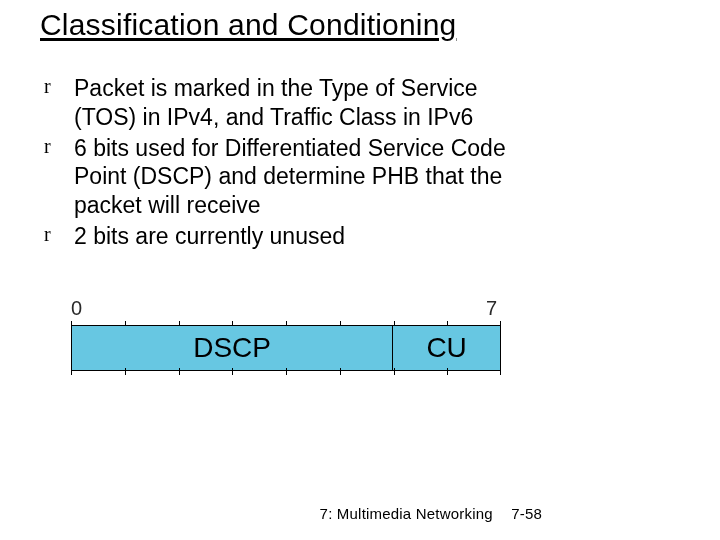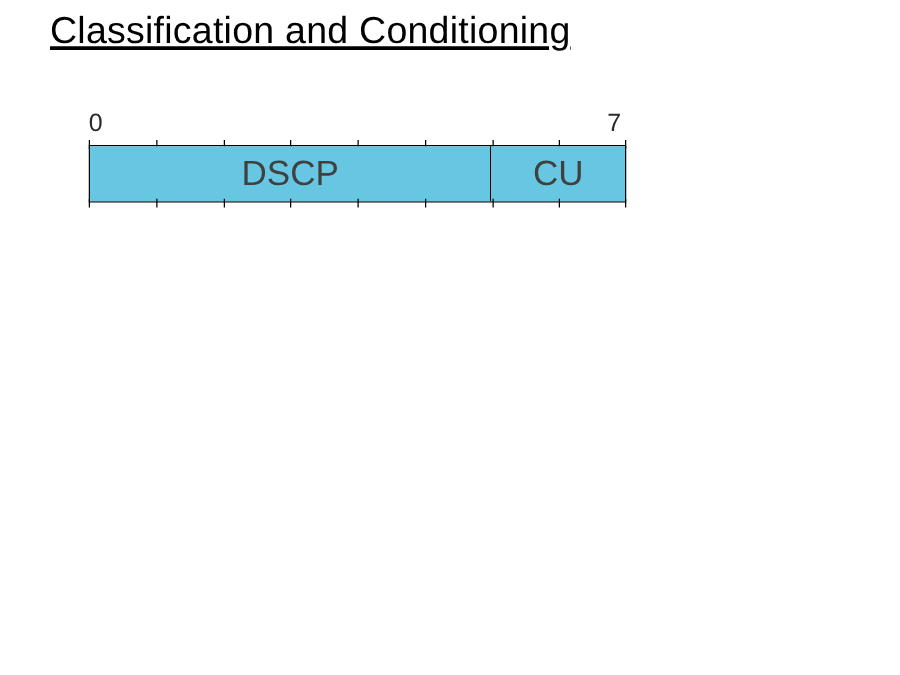--- a/index.html
+++ b/index.html
@@ -76,21 +76,21 @@
     border: 1px solid #000;
     box-sizing: border-box;
   }
   .field {
     background: #67c7e2;
     display: flex;
     align-items: center;
     justify-content: center;
     font-family: Helvetica, Arial, sans-serif;
     font-size: 28px;
-    color: #404040;
+    color: #000000;
     position: relative;
     box-sizing: border-box;
   }
   .dscp {
     flex: 6;
     border-right: 1px solid #000;
   }
   .cu {
     flex: 2;
   }
@@ -136,20 +136,25 @@
     margin-right: 14px;
   }
 </style>
 </head>
 <body>
 
 <div class="slide">
 
   <h1 class="title">Classification and Conditioning</h1>
 
+  <ul class="bullets">
+    <li>Packet is marked in the Type of Service (TOS) in IPv4, and Traffic Class in IPv6</li>
+    <li>6 bits used for Differentiated Service Code Point (DSCP) and determine PHB that the packet will receive</li>
+    <li>2 bits are currently unused</li>
+  </ul>
 
   <div class="diagram-wrap">
     <div class="diagram">
       <span class="tick-label tick-0">0</span>
       <span class="tick-label tick-7">7</span>
 
       <div class="ticks">
         <span class="tick" style="left:0%"></span>
         <span class="tick" style="left:12.5%"></span>
         <span class="tick" style="left:25%"></span>
@@ -173,14 +178,18 @@
         <span class="tick-b" style="left:37.5%"></span>
         <span class="tick-b" style="left:50%"></span>
         <span class="tick-b" style="left:62.5%"></span>
         <span class="tick-b" style="left:75%"></span>
         <span class="tick-b" style="left:87.5%"></span>
         <span class="tick-b" style="left:calc(100% - 1px)"></span>
       </div>
     </div>
   </div>
 
+  <div class="footer">
+    <span class="chap">7: Multimedia Networking</span>
+    <span>7-58</span>
+  </div>
 
 </div>
 
 </body></html>

